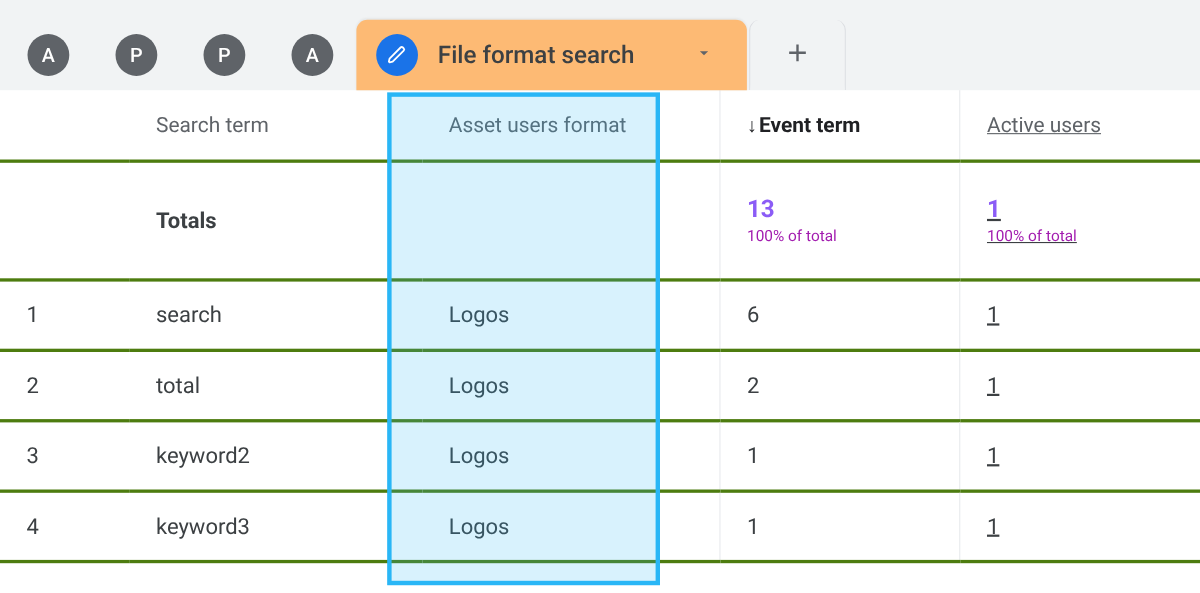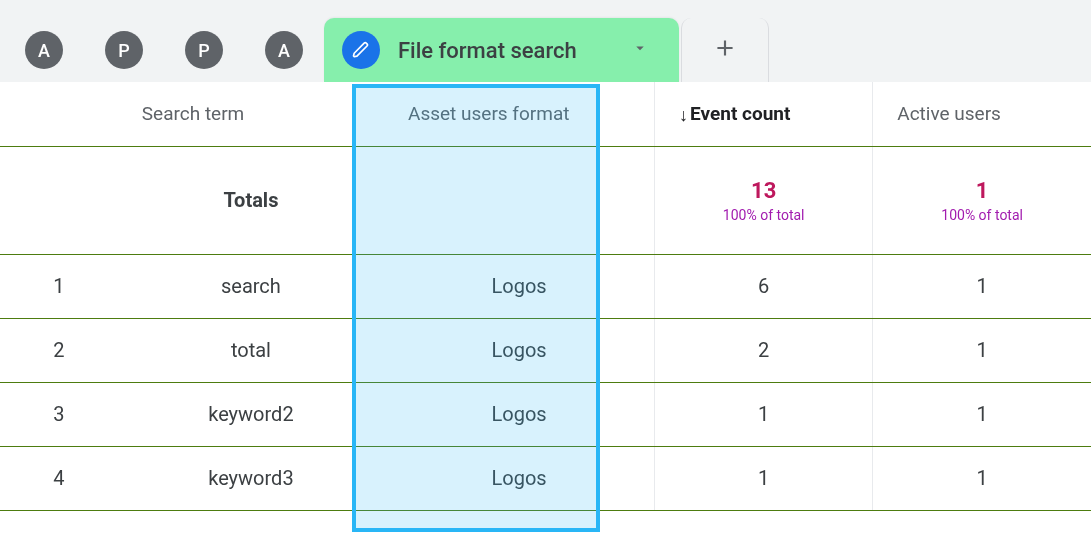--- a/index.html
+++ b/index.html
@@ -38,21 +38,21 @@
     display: flex;
     align-items: center;
     justify-content: center;
     font-size: 18px;
     font-weight: 500;
     color: #fff;
   }
   .circle.gray { background: #5f6368; }
   .circle.blue { background: #1a73e8; }
   .tab.active {
-    background: #86efac;
+    background: #fdba74;
     box-shadow: 0 -1px 2px rgba(0,0,0,0.05);
     display: flex;
     align-items: center;
     gap: 18px;
     padding-right: 30px;
   }
   .tab.active .label {
     font-size: 22px;
     color: #3c4043;
     font-weight: 500;
@@ -72,43 +72,43 @@
   }
   .plus {
     color: #5f6368;
   }
   .table {
     width: 100%;
     border-collapse: collapse;
     font-size: 20px;
   }
   .table td, .table th {
-    border-bottom: 1px solid #4d7c0f;
+    border-bottom: 3px solid #4d7c0f;
     padding: 0 24px;
     height: 64px;
     vertical-align: middle;
     text-align: left;
     color: #5f6368;
     font-weight: 400;
   }
   .table thead th {
     font-size: 19px;
   }
   .col-idx { width: 108px; text-align: right; padding-right: 20px; }
   .col-term { width: 244px; padding-left: 6px; }
   .col-format { width: 248px; }
   .col-event { width: 200px; text-align: right; border-left: 1px solid #e8eaed; }
-  .col-users { width: 200px; text-align: right; border-left: 1px solid #e8eaed; }
-  .table tbody td { color: #3c4043; text-align: center; }
+  .col-users { width: 200px; text-align: right; border-left: 1px solid #e8eaed; text-decoration: underline; }
+  .table tbody td { color: #3c4043; }
   .totals td { font-weight: 700; color: #202124; }
   .totals .metric-big {
     display: block;
     font-size: 22px;
     font-weight: 700;
-    color: #be185d;
+    color: #8b5cf6;
   }
   .totals .metric-sub {
     display: block;
     font-size: 14px;
     font-weight: 400;
     color: #a21caf;
     margin-top: 4px;
   }
   .totals-row td { height: 108px; }
   .sort-arrow {
@@ -174,21 +174,21 @@
     </div>
   </div>
 
   <table class="table">
     <thead>
       <tr>
         <th class="col-idx"></th>
         <th class="col-term">Search term</th>
         <th class="col-format">Asset users format</th>
         <th class="col-event">
-          <span class="sort-arrow">↓</span><span class="hdr-dark">Event count</span>
+          <span class="sort-arrow">↓</span><span class="hdr-dark">Event term</span>
         </th>
         <th class="col-users">Active users</th>
       </tr>
     </thead>
     <tbody>
       <tr class="totals totals-row">
         <td class="col-idx"></td>
         <td class="col-term">Totals</td>
         <td class="col-format"></td>
         <td class="col-event">

